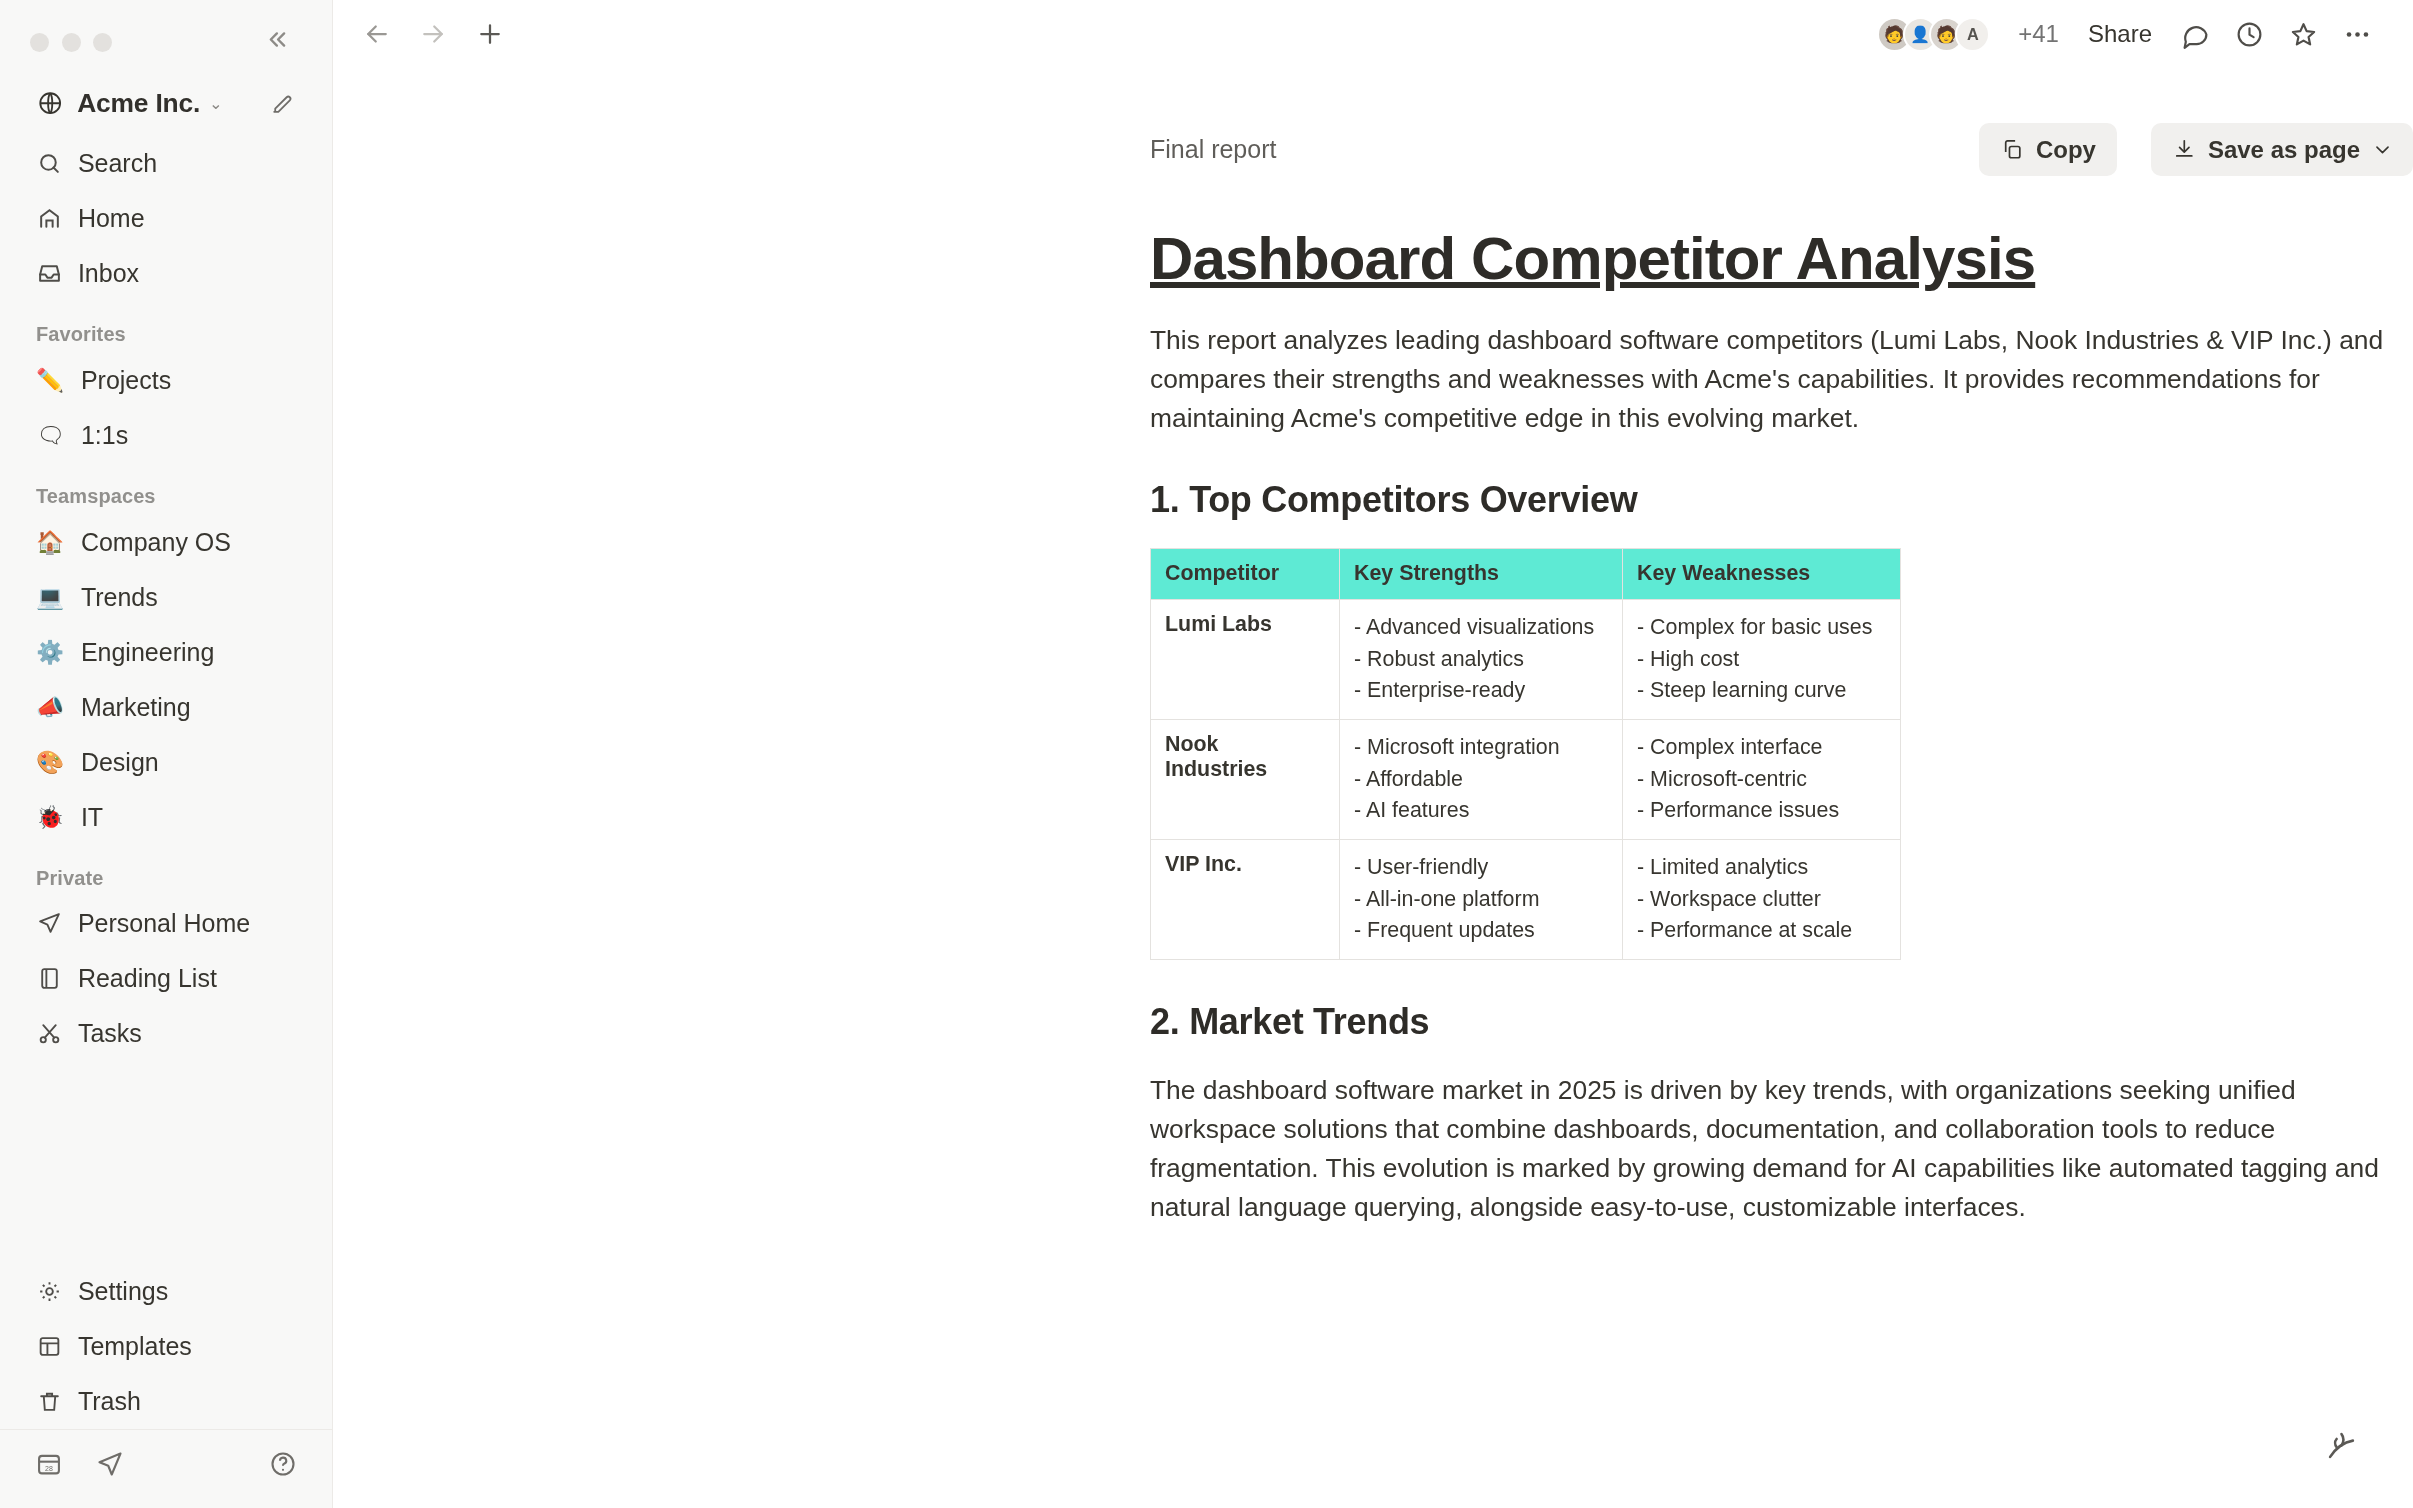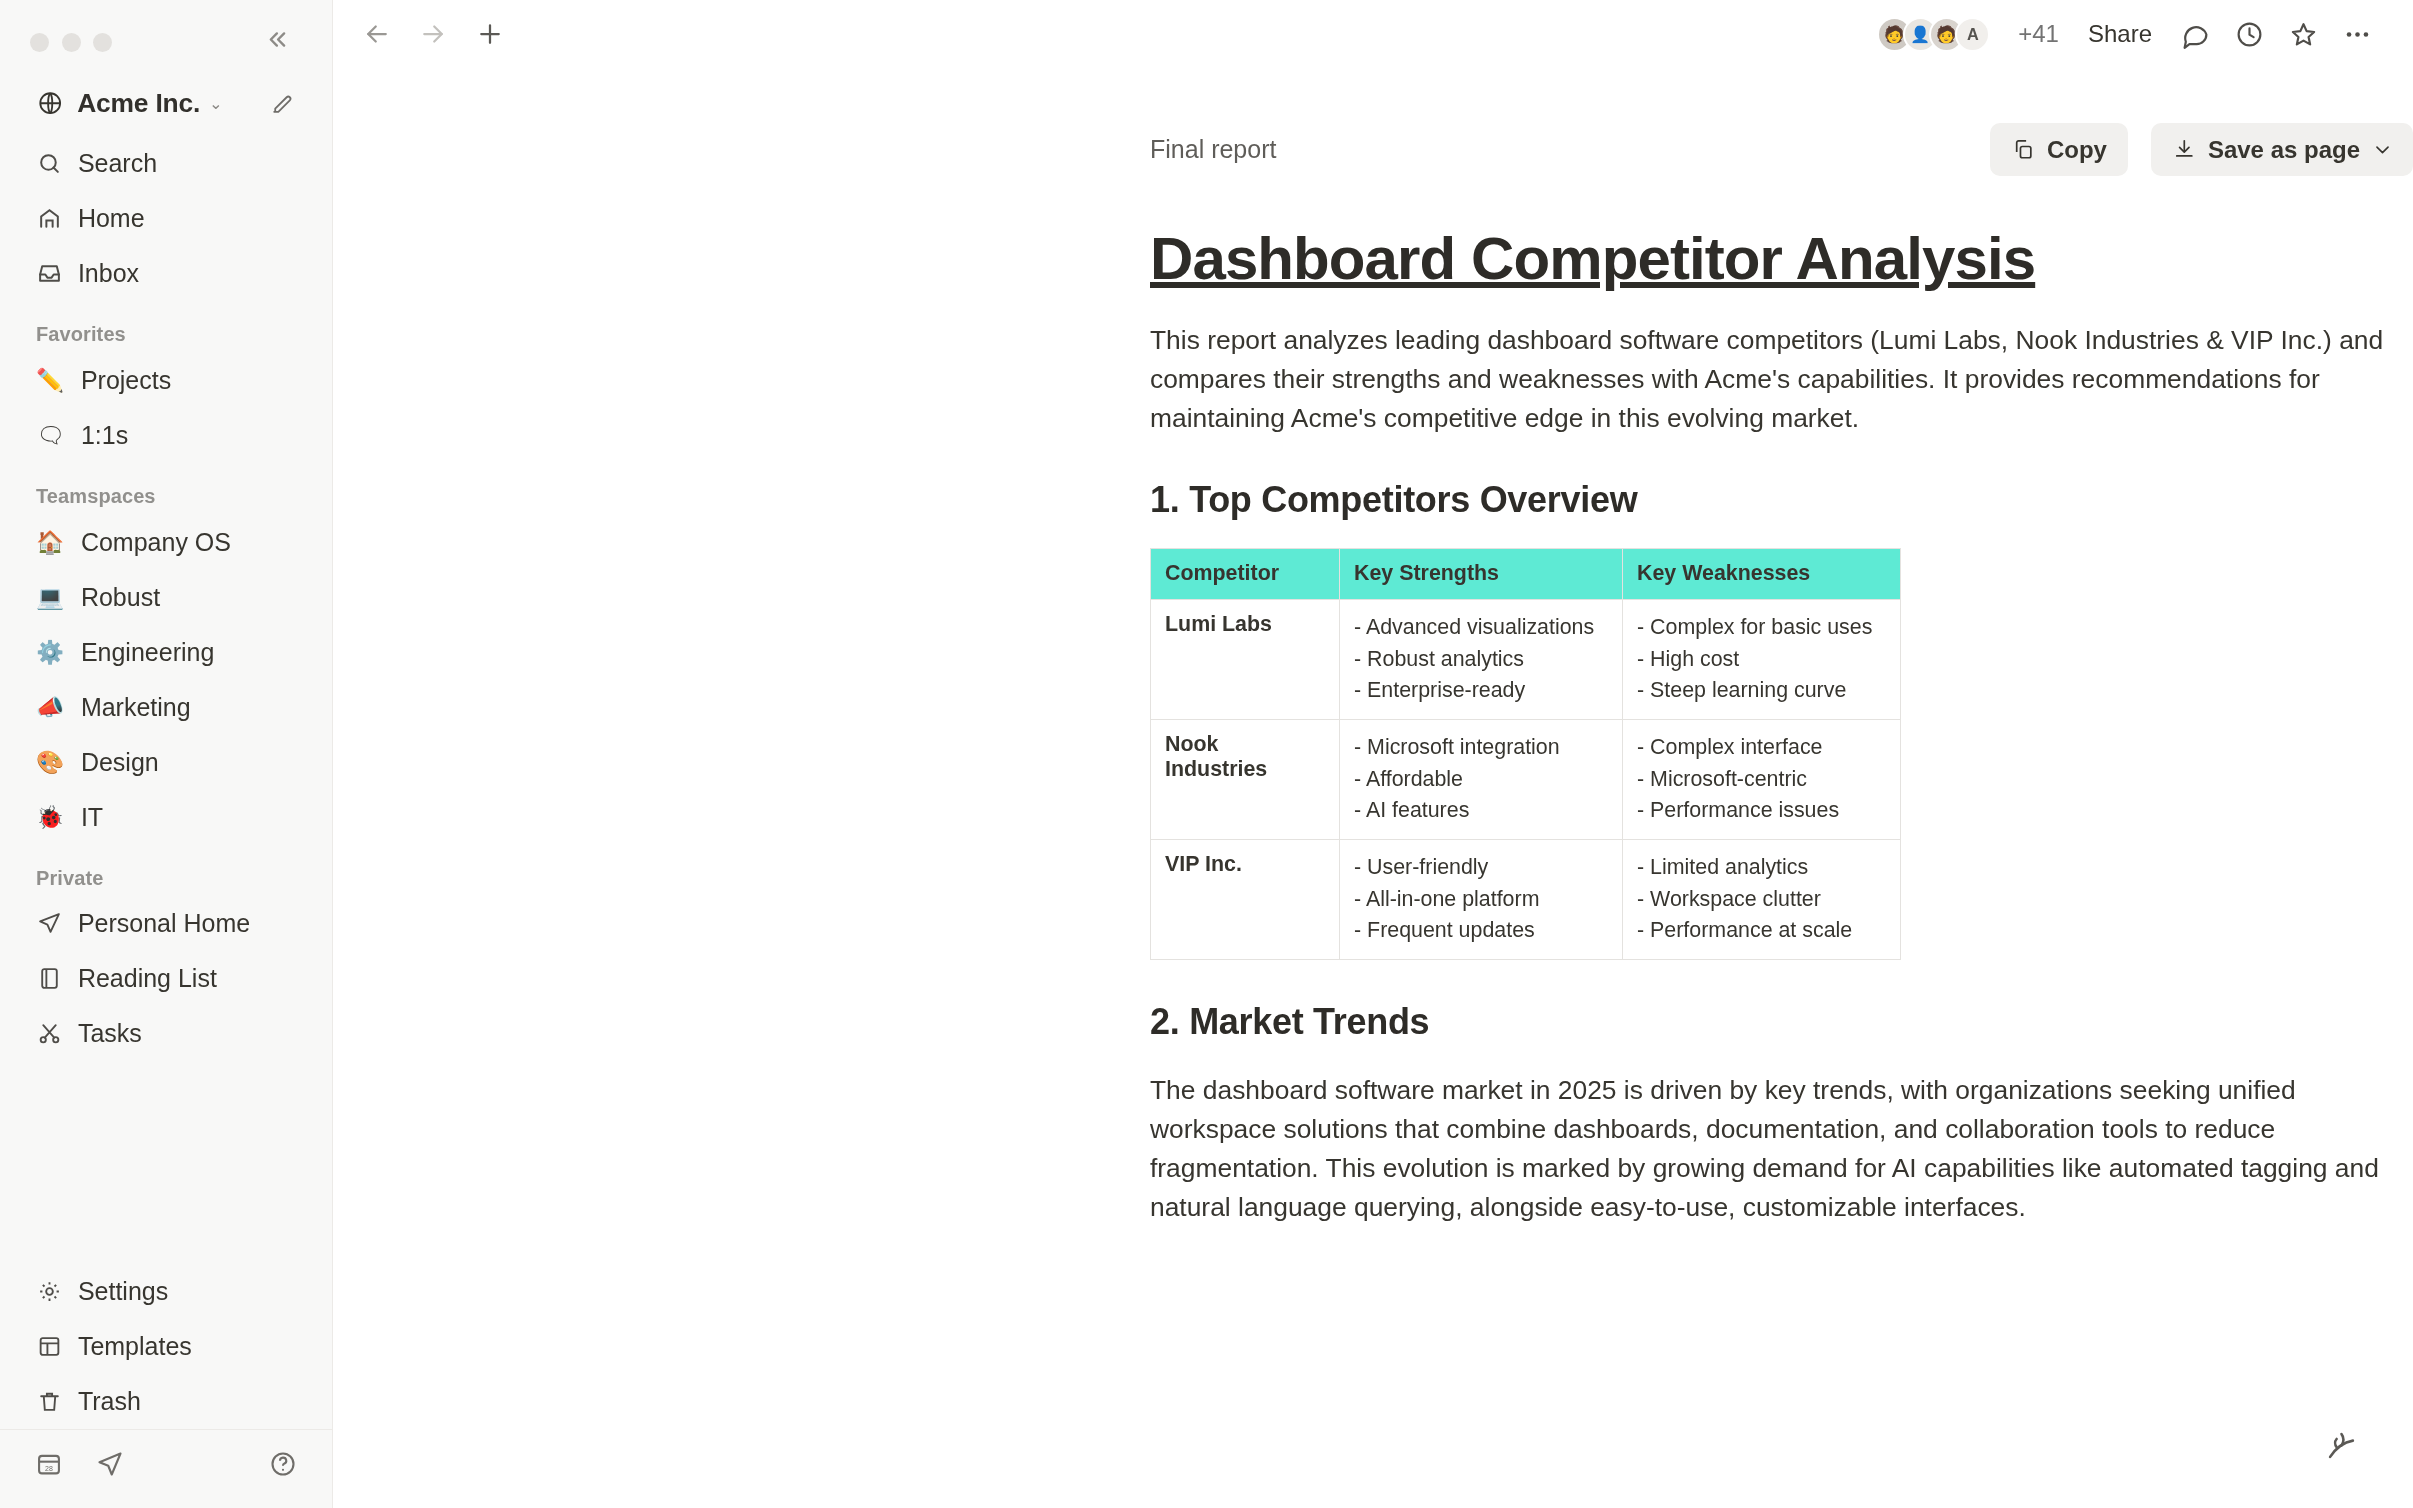--- a/index.html
+++ b/index.html
@@ -100,21 +100,21 @@
     width: 19px; height: 19px; border-radius: 50%;
     border: 1.9px solid #8d8b87; display: inline-block; position: relative;
   }
   .expand-ic { position: absolute; top: 24px; right: 28px; color: #8d8b87; font-size: 20px; }
 
   .report-row {
     width: 1263px; margin-left: 817px; margin-top: 55px;
     display: flex; align-items: center;
   }
   .final-report { font-size: 25px; color: #5f5d59; }
-  .btns { margin-left: auto; display: flex; gap: 23px; }
+  .btns { margin-left: auto; display: flex; gap: 34px; }
   .pill {
     background: #f1f0ee; border-radius: 10px; height: 53px;
     display: flex; align-items: center; gap: 12.6px;
     padding: 0 21.4px; font-size: 24px; color: #37352f; font-weight: 600;
   }
 
   h1.doc-title {
     width: 1263px; margin-left: 817px; margin-top: 48px;
     font-size: 60px; font-weight: 700; color: #2e2c28; letter-spacing: -0.9px; text-decoration: underline;
   }
@@ -227,21 +227,21 @@
     </div>
 
     <div class="section-title">Teamspaces</div>
     <div>
       <div class="nav-item">
         <span class="emoji">🏠</span>
         <span class="lbl">Company OS</span>
       </div>
       <div class="nav-item">
         <span class="emoji">💻</span>
-        <span class="lbl">Robust</span>
+        <span class="lbl">Trends</span>
       </div>
       <div class="nav-item">
         <span class="emoji">⚙️</span>
         <span class="lbl">Engineering</span>
       </div>
       <div class="nav-item">
         <span class="emoji">📣</span>
         <span class="lbl">Marketing</span>
       </div>
       <div class="nav-item">

